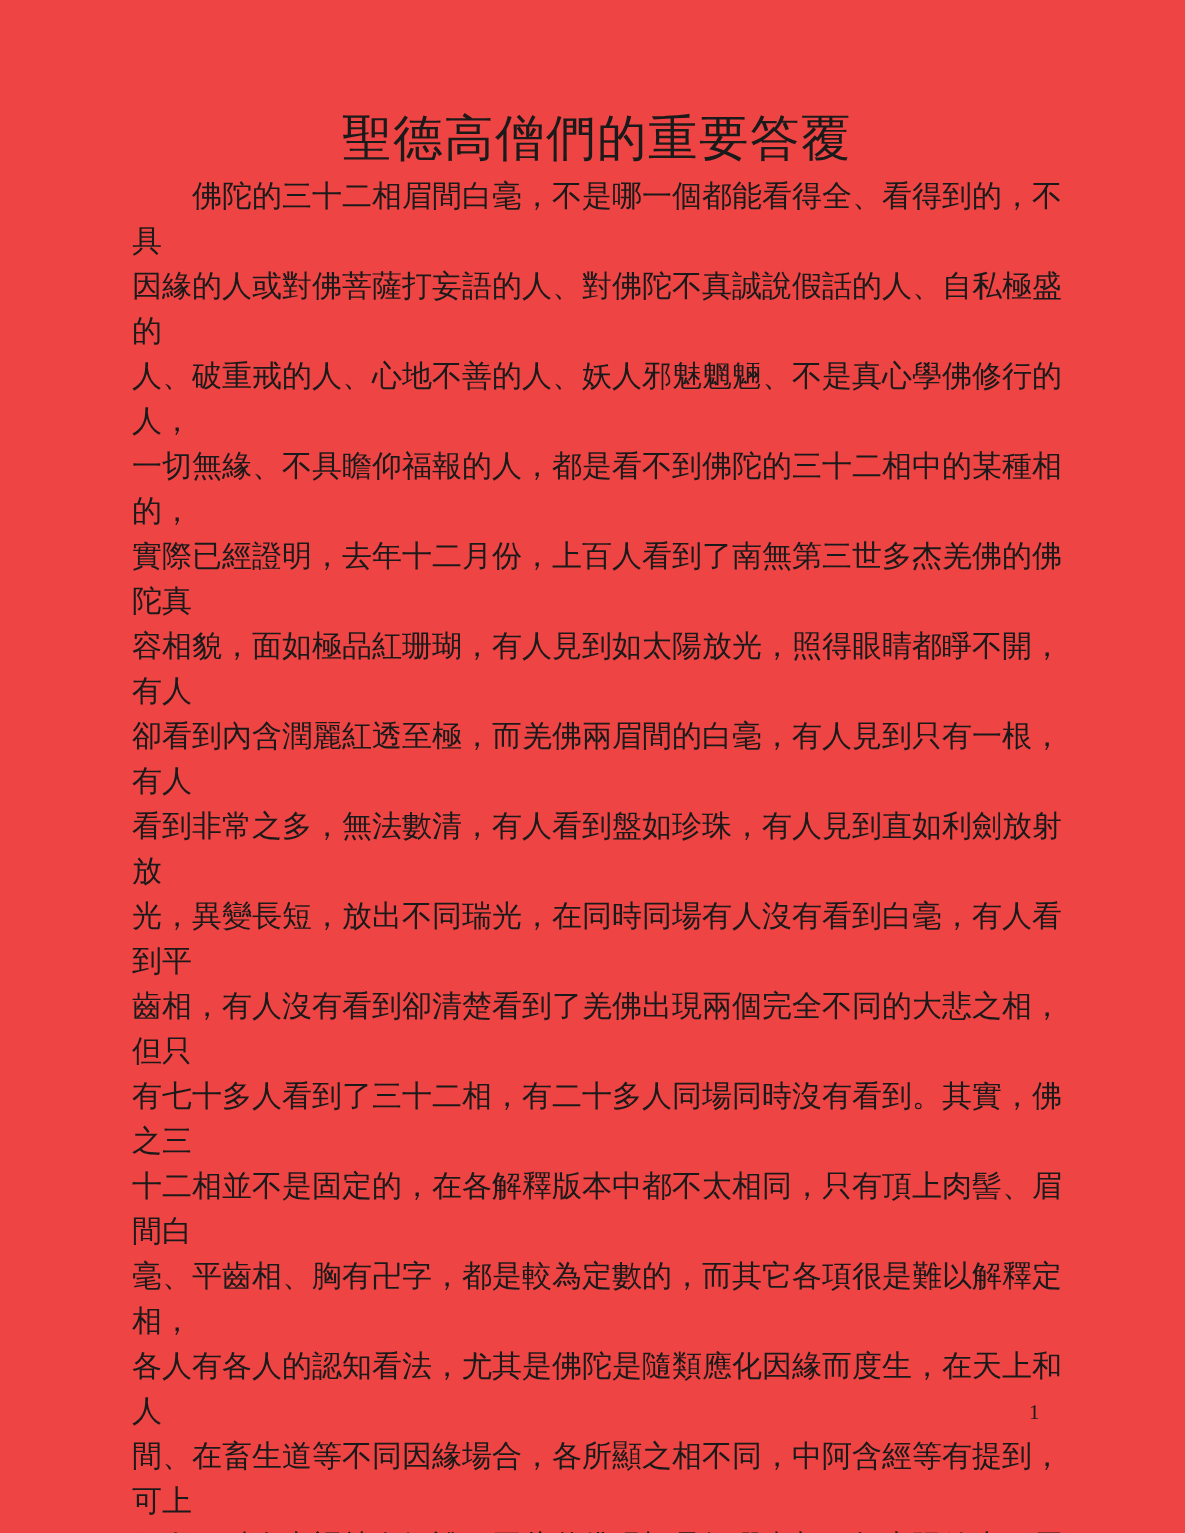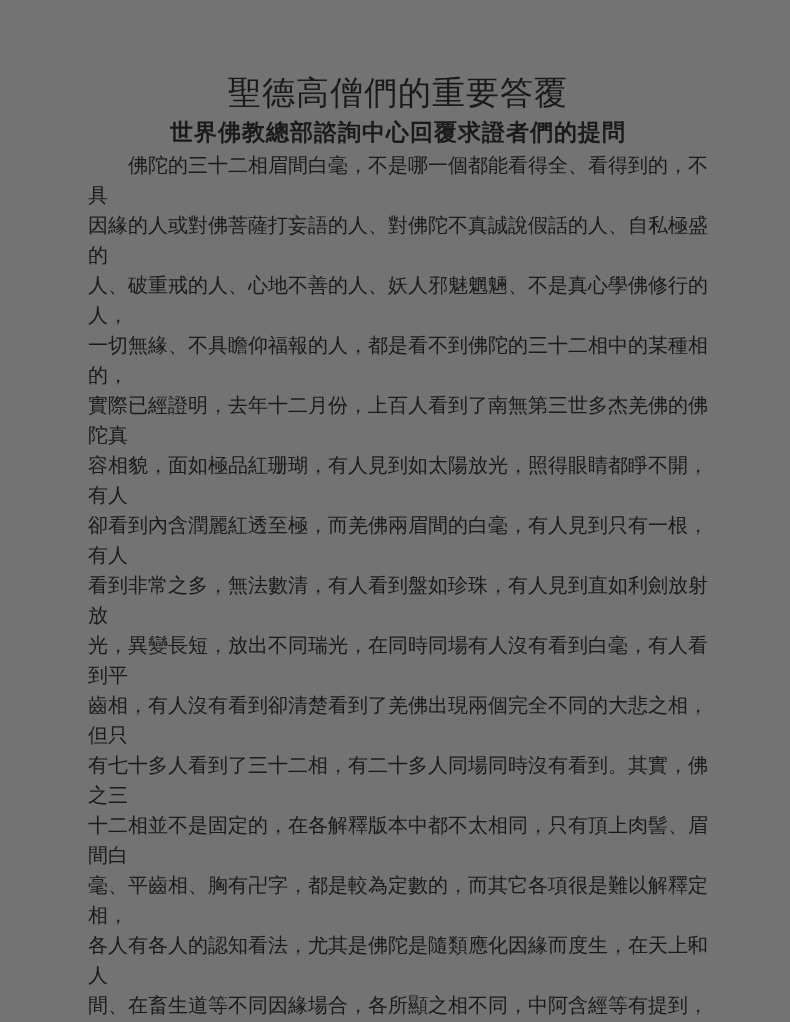--- a/index.html
+++ b/index.html
@@ -4,21 +4,21 @@
 <style>
   html, body {
     margin: 0;
     padding: 0;
     background: #ffffff;
   }
   .page {
     position: relative;
     width: 790px;
     height: 1022px;
-    background: #737373;
+    background: #ef4444;
     color: #1a1a1a;
     font-family: "Liberation Serif", "DejaVu Serif", serif;
     overflow: hidden;
   }
   .content {
     position: absolute;
     left: 88px;
     top: 70px;
     width: 620px;
   }
@@ -64,21 +64,20 @@
     line-height: 18px;
     color: #1a1a1a;
   }
 </style>
 </head>
 <body>
 
 <div class="page">
   <div class="content">
     <h1 class="doc-title">聖德高僧們的重要答覆</h1>
-    <h2 class="doc-subtitle">世界佛教總部諮詢中心回覆求證者們的提問</h2>
     <div class="body-text">　　佛陀的三十二相眉間白毫，不是哪一個都能看得全、看得到的，不具
 因緣的人或對佛菩薩打妄語的人、對佛陀不真誠說假話的人、自私極盛的
 人、破重戒的人、心地不善的人、妖人邪魅魍魎、不是真心學佛修行的人，
 一切無緣、不具瞻仰福報的人，都是看不到佛陀的三十二相中的某種相的，
 實際已經證明，去年十二月份，上百人看到了南無第三世多杰羌佛的佛陀真
 容相貌，面如極品紅珊瑚，有人見到如太陽放光，照得眼睛都睜不開，有人
 卻看到內含潤麗紅透至極，而羌佛兩眉間的白毫，有人見到只有一根，有人
 看到非常之多，無法數清，有人看到盤如珍珠，有人見到直如利劍放射放
 光，異變長短，放出不同瑞光，在同時同場有人沒有看到白毫，有人看到平
 齒相，有人沒有看到卻清楚看到了羌佛出現兩個完全不同的大悲之相，但只

